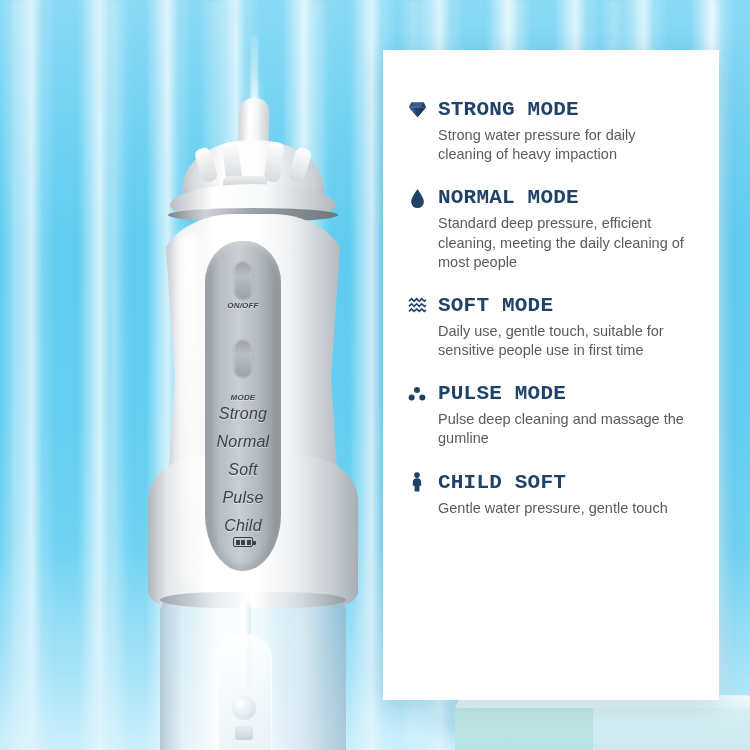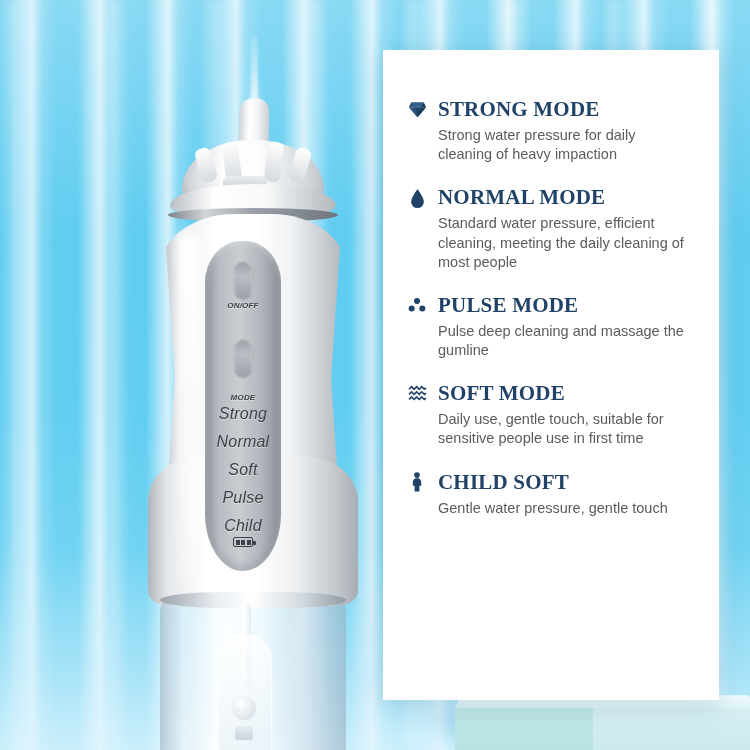--- a/index.html
+++ b/index.html
@@ -346,21 +346,21 @@
   .mode-icon {
     width: 20px;
     height: 22px;
     flex: 0 0 20px;
     display: flex;
     align-items: center;
     justify-content: center;
   }
   .mode-icon svg { display: block; }
   .mode-title {
-    font-family: Liberation Serif, serif;
+    font-family: Liberation Mono, monospace;
     font-size: 21px;
     font-weight: bold;
     color: #1f4266;
     letter-spacing: 0.2px;
     line-height: 1.1;
   }
   .mode-desc {
     margin: 5px 0 0 31px;
     font-family: "Liberation Sans", sans-serif;
     font-size: 14.5px;
@@ -455,36 +455,21 @@
 
       <div class="mode">
         <div class="mode-head">
           <span class="mode-icon">
             <svg width="15" height="20" viewBox="0 0 16 22">
               <path d="M8 1 C8 1 15 10.5 15 15 A7 7 0 0 1 1 15 C1 10.5 8 1 8 1 Z" fill="#1f4266"></path>
             </svg>
           </span>
           <span class="mode-title">NORMAL MODE</span>
         </div>
-        <div class="mode-desc">Standard water pressure, efficient cleaning, meeting the daily cleaning of most people</div>
-      </div>
-
-      <div class="mode">
-        <div class="mode-head">
-          <span class="mode-icon">
-            <svg width="18" height="16" viewBox="0 0 20 18">
-              <circle cx="10" cy="4.5" r="3.4" fill="#1f4266"></circle>
-              <circle cx="4" cy="13" r="3.4" fill="#1f4266"></circle>
-              <circle cx="16" cy="13" r="3.4" fill="#1f4266"></circle>
-              <circle cx="10" cy="11.5" r="1.5" fill="#ffffff"></circle>
-            </svg>
-          </span>
-          <span class="mode-title">PULSE MODE</span>
-        </div>
-        <div class="mode-desc">Pulse deep cleaning and massage the gumline</div>
+        <div class="mode-desc">Standard deep pressure, efficient cleaning, meeting the daily cleaning of most people</div>
       </div>
 
       <div class="mode">
         <div class="mode-head">
           <span class="mode-icon">
             <svg width="19" height="17" viewBox="0 0 22 20">
               <g fill="none" stroke="#1f4266" stroke-width="1.9" stroke-linejoin="miter">
                 <polyline points="1,5 4,2 7,5 10,2 13,5 16,2 19,5 21,3.5"></polyline>
                 <polyline points="1,11 4,8 7,11 10,8 13,11 16,8 19,11 21,9.5"></polyline>
                 <polyline points="1,17 4,14 7,17 10,14 13,17 16,14 19,17 21,15.5"></polyline>
@@ -492,20 +477,35 @@
             </svg>
           </span>
           <span class="mode-title">SOFT MODE</span>
         </div>
         <div class="mode-desc">Daily use, gentle touch, suitable for sensitive people use in first time</div>
       </div>
 
       <div class="mode">
         <div class="mode-head">
           <span class="mode-icon">
+            <svg width="18" height="16" viewBox="0 0 20 18">
+              <circle cx="10" cy="4.5" r="3.4" fill="#1f4266"></circle>
+              <circle cx="4" cy="13" r="3.4" fill="#1f4266"></circle>
+              <circle cx="16" cy="13" r="3.4" fill="#1f4266"></circle>
+              <circle cx="10" cy="11.5" r="1.5" fill="#ffffff"></circle>
+            </svg>
+          </span>
+          <span class="mode-title">PULSE MODE</span>
+        </div>
+        <div class="mode-desc">Pulse deep cleaning and massage the gumline</div>
+      </div>
+
+      <div class="mode">
+        <div class="mode-head">
+          <span class="mode-icon">
             <svg width="12" height="20" viewBox="0 0 12 22">
               <circle cx="6" cy="3.4" r="3.1" fill="#1f4266"></circle>
               <path d="M6 7 C2.6 7 1.4 9.2 1.4 12.2 L1.4 15 L3.3 15 L3.3 21.4 L8.7 21.4 L8.7 15 L10.6 15 L10.6 12.2 C10.6 9.2 9.4 7 6 7 Z" fill="#1f4266"></path>
             </svg>
           </span>
           <span class="mode-title">CHILD SOFT</span>
         </div>
         <div class="mode-desc">Gentle water pressure, gentle touch</div>
       </div>
 

